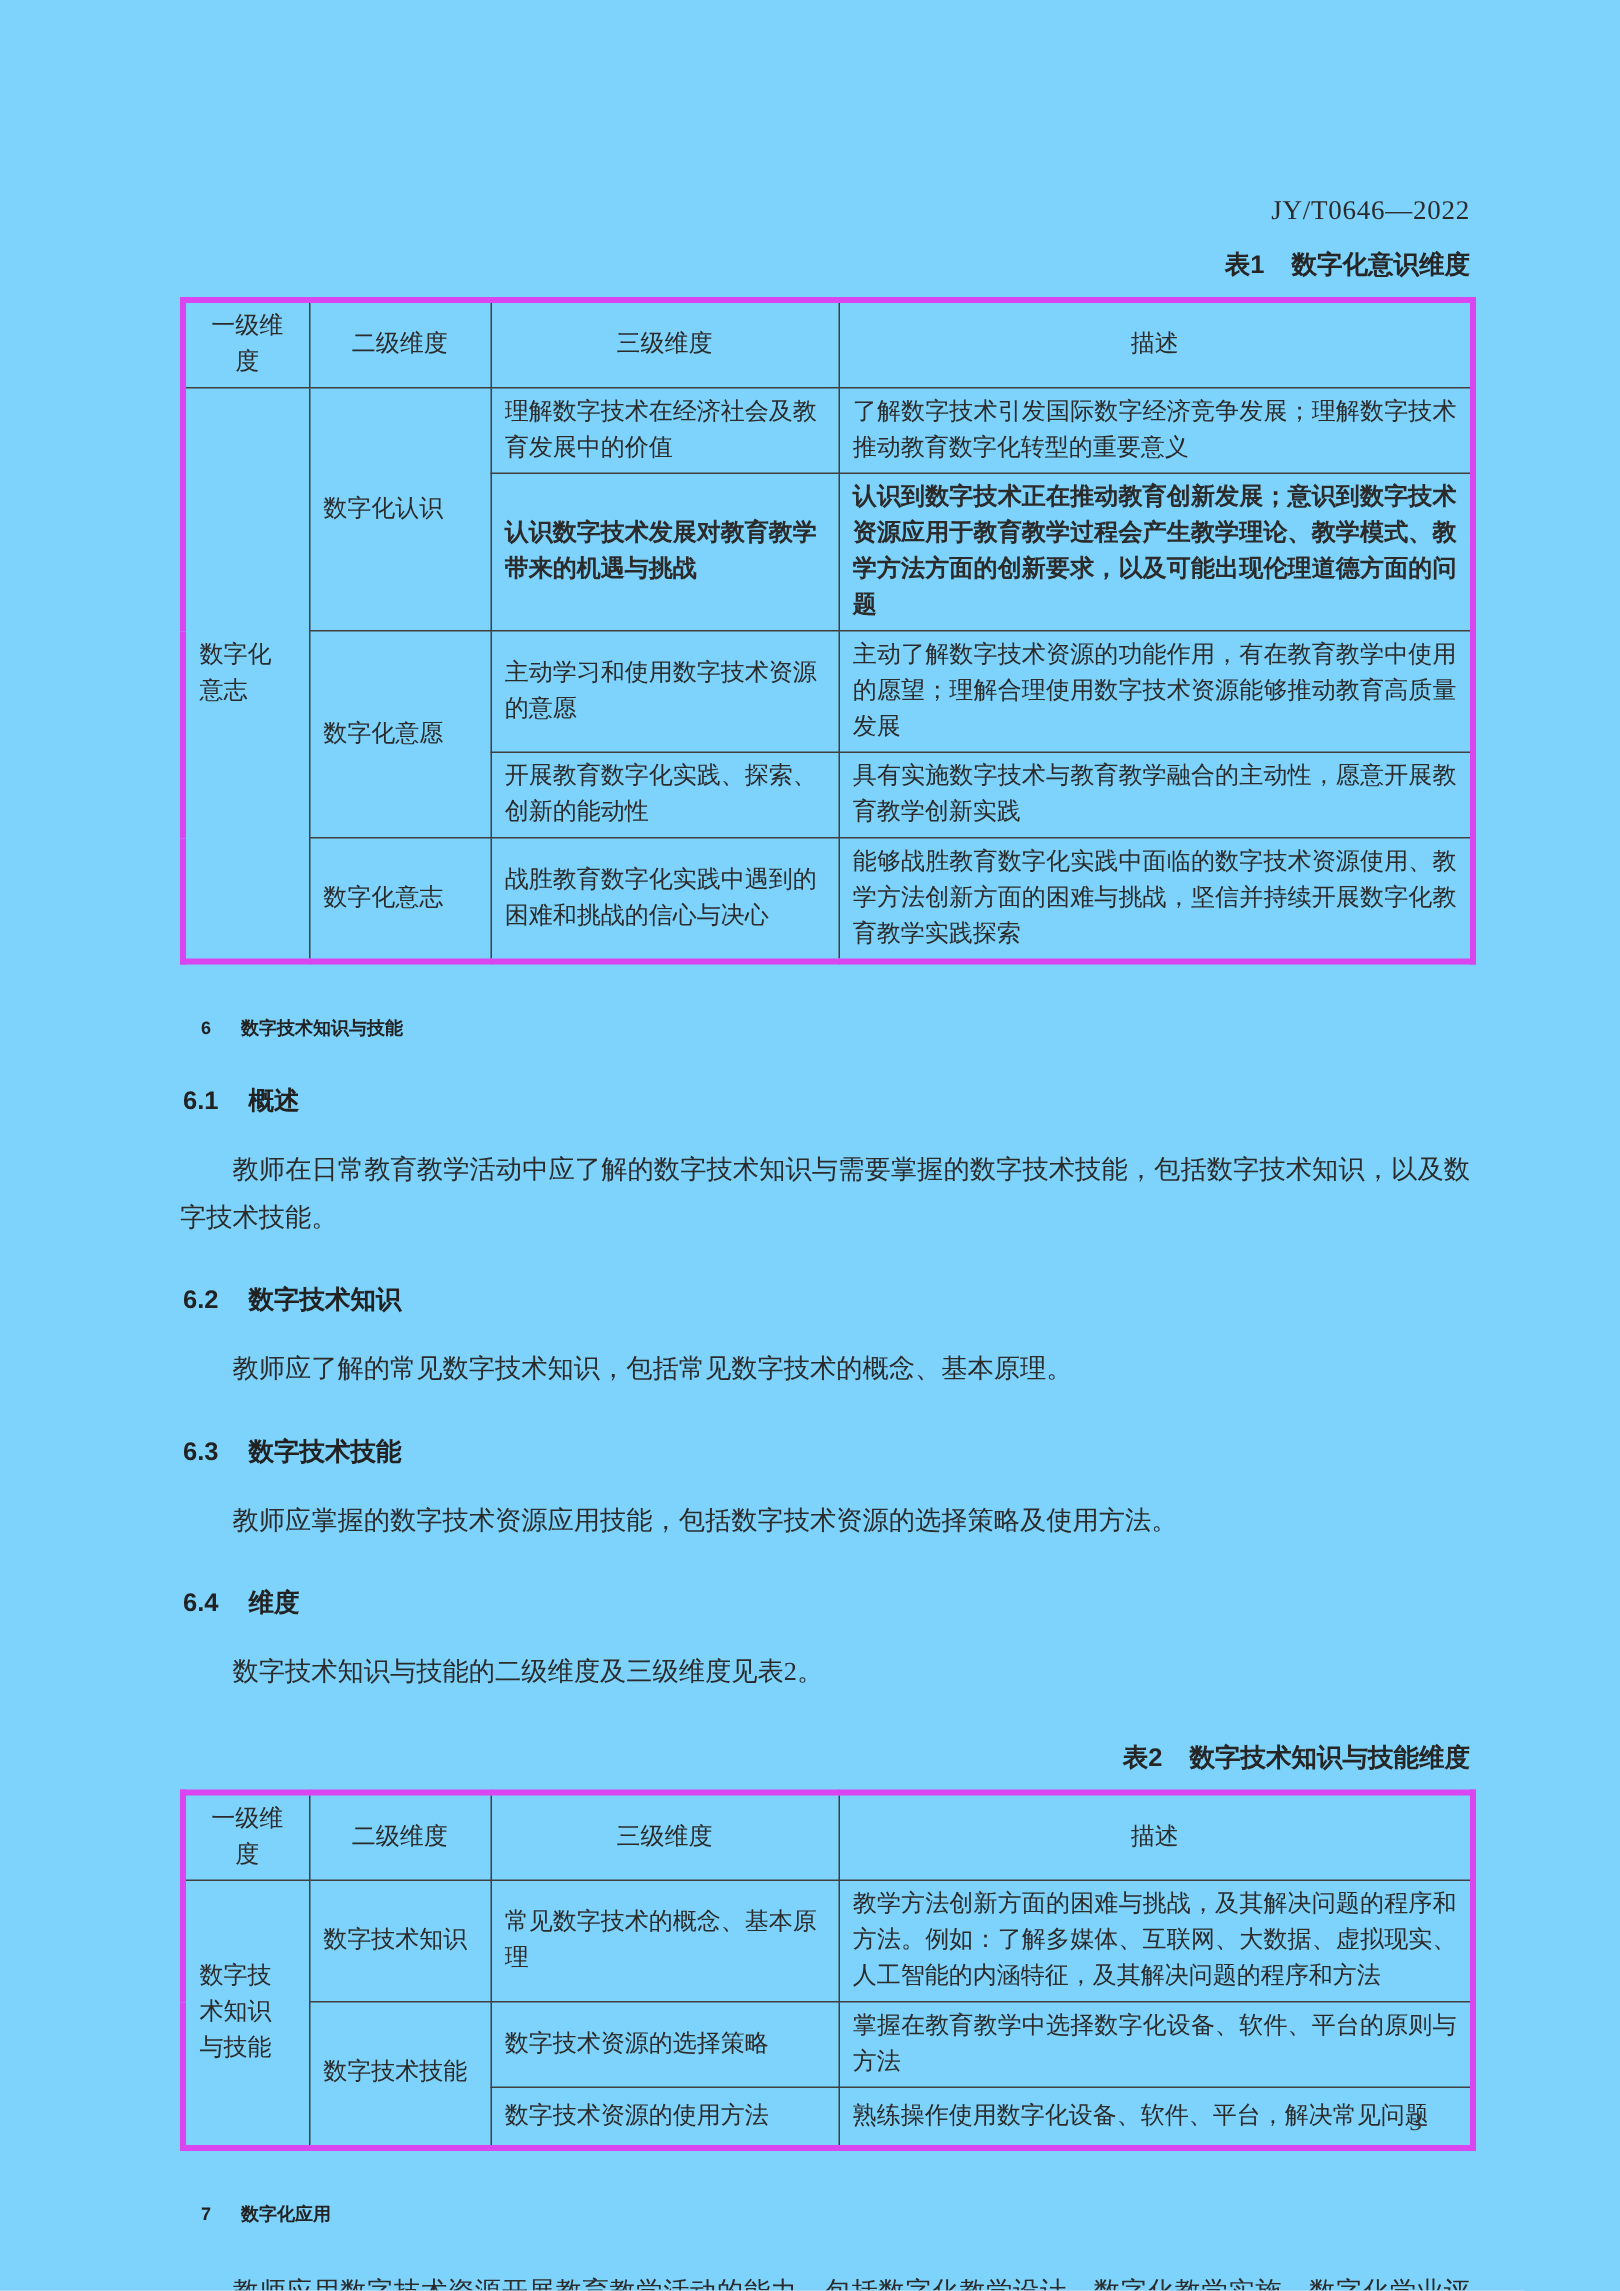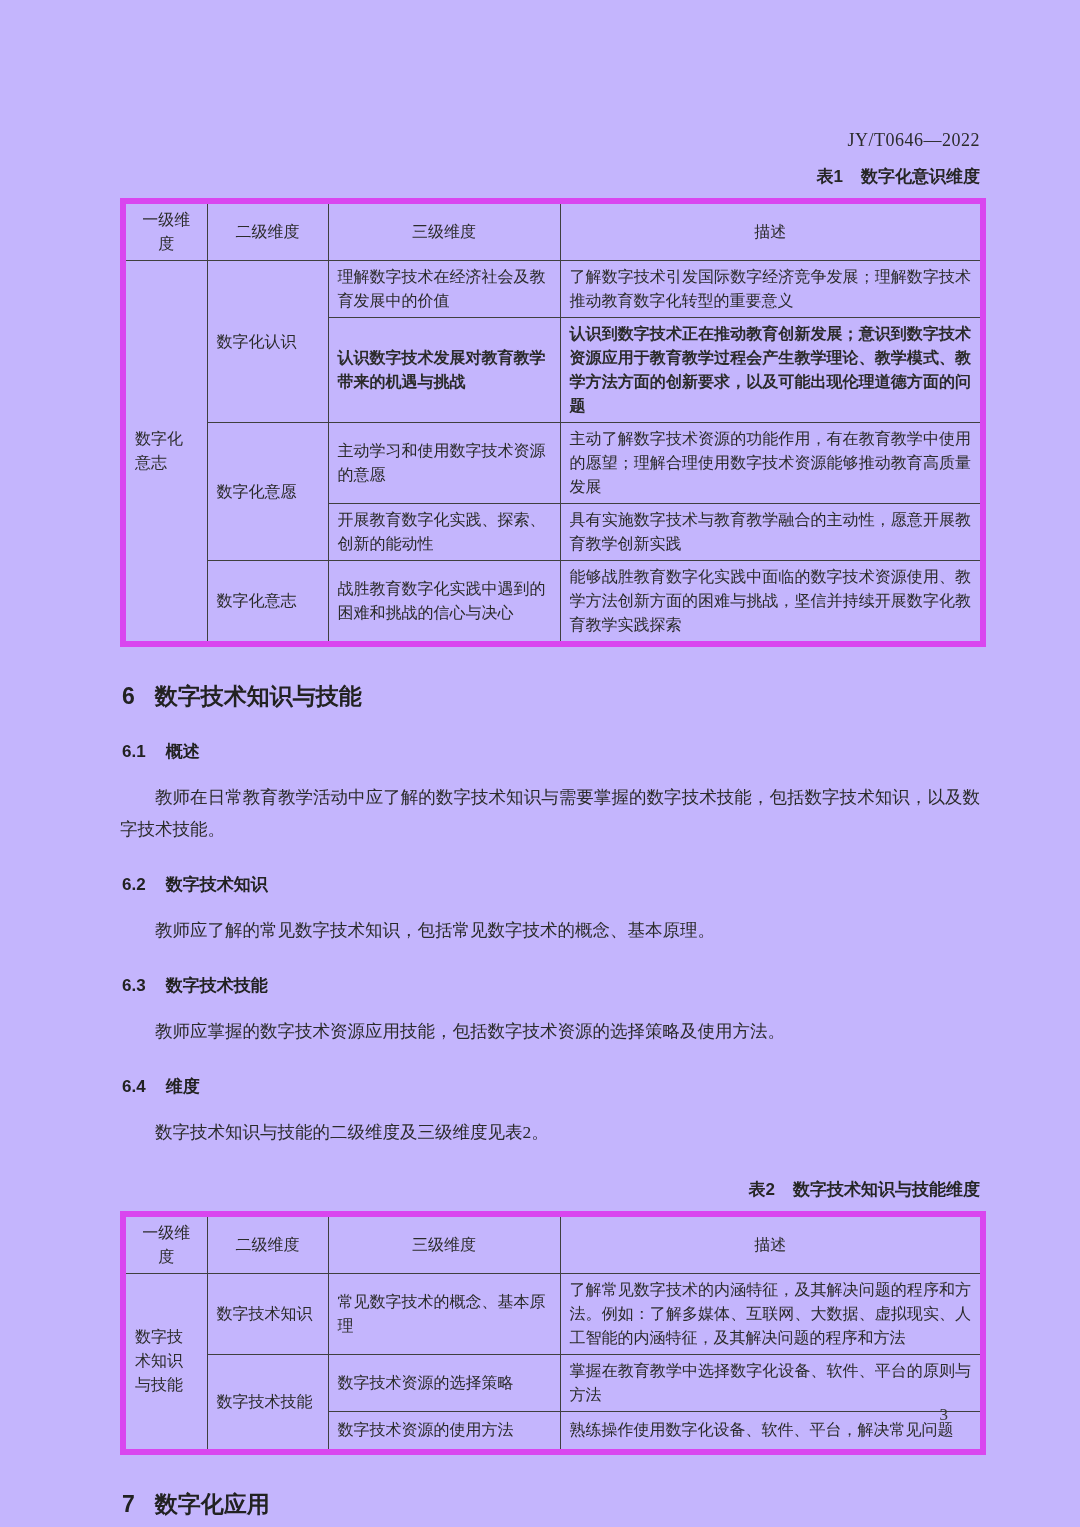--- a/index.html
+++ b/index.html
@@ -6,21 +6,21 @@
   body{
     background:#e9e9e7;
     font-family:"Liberation Serif","DejaVu Serif",serif;
     color:#2e2e2e;
     -webkit-font-smoothing:antialiased;
   }
   .page{
     position:relative;
     width:1080px;height:1527px;
     margin:0 auto;
-    background:#c4b5fd;
+    background:#7dd3fc;
     box-sizing:border-box;
     padding:130px 100px 0 120px;
     overflow:hidden;
   }
   .doc-number{
     text-align:right;
     font-size:18px;
     letter-spacing:.5px;
     margin:0 0 14px 0;
     color:#2b2b2b;
@@ -34,21 +34,21 @@
     margin:0 0 10px 0;
   }
   .table-caption .cap-label{margin-right:18px;}
   table.dim-table{
     width:860px;
     border-collapse:collapse;
     table-layout:fixed;
     font-size:16px;
     line-height:1.5;
     color:#2b2b2b;
-    border:6px solid #d946ef;
+    border:4px solid #d946ef;
   }
   table.dim-table th, table.dim-table td{
     border:1px solid #3f3f3f;
     padding:4px 9px;
     vertical-align:middle;
     box-sizing:border-box;
   }
   table.dim-table th{
     font-weight:normal;
     text-align:center;
@@ -57,23 +57,23 @@
   }
   td.c-l1{width:84px;text-align:left;}
   td.c-l2{width:121px;text-align:left;}
   td.c-l3{width:232px;text-align:left;}
   td.c-desc{width:423px;text-align:justify;text-justify:inter-ideograph;}
   col.w1{width:84px;} col.w2{width:121px;} col.w3{width:232px;} col.w4{width:423px;}
 
   .sec-h2{
     font-family:"Liberation Sans","DejaVu Sans",sans-serif;
     font-weight:bold;
-    font-size:23px;
+    font-size:12px;
     color:#222;
-    margin:34px 0 26px 2px;
+    margin:34px 0 26px 14px;
   }
   .sec-h3{
     font-family:"Liberation Sans","DejaVu Sans",sans-serif;
     font-weight:bold;
     font-size:17px;
     color:#222;
     margin:28px 0 18px 2px;
   }
   .sec-h2 .h-num,.sec-h3 .h-num{margin-right:20px;}
   .body-para{
@@ -198,21 +198,21 @@
         <th>二级维度</th>
         <th>三级维度</th>
         <th>描述</th>
       </tr>
     </thead>
     <tbody>
       <tr class="r-h76">
         <td class="c-l1" rowspan="3">数字技术知识与技能</td>
         <td class="c-l2">数字技术知识</td>
         <td class="c-l3">常见数字技术的概念、基本原理</td>
-        <td class="c-desc">了解常见数字技术的内涵特征，及其解决问题的程序和方法。例如：了解多媒体、互联网、大数据、虚拟现实、人工智能的内涵特征，及其解决问题的程序和方法</td>
+        <td class="c-desc">教学方法创新方面的困难与挑战，及其解决问题的程序和方法。例如：了解多媒体、互联网、大数据、虚拟现实、人工智能的内涵特征，及其解决问题的程序和方法</td>
       </tr>
       <tr class="r-h52">
         <td class="c-l2" rowspan="2">数字技术技能</td>
         <td class="c-l3">数字技术资源的选择策略</td>
         <td class="c-desc">掌握在教育教学中选择数字化设备、软件、平台的原则与方法</td>
       </tr>
       <tr class="r-h40">
         <td class="c-l3">数字技术资源的使用方法</td>
         <td class="c-desc">熟练操作使用数字化设备、软件、平台，解决常见问题</td>
       </tr>

